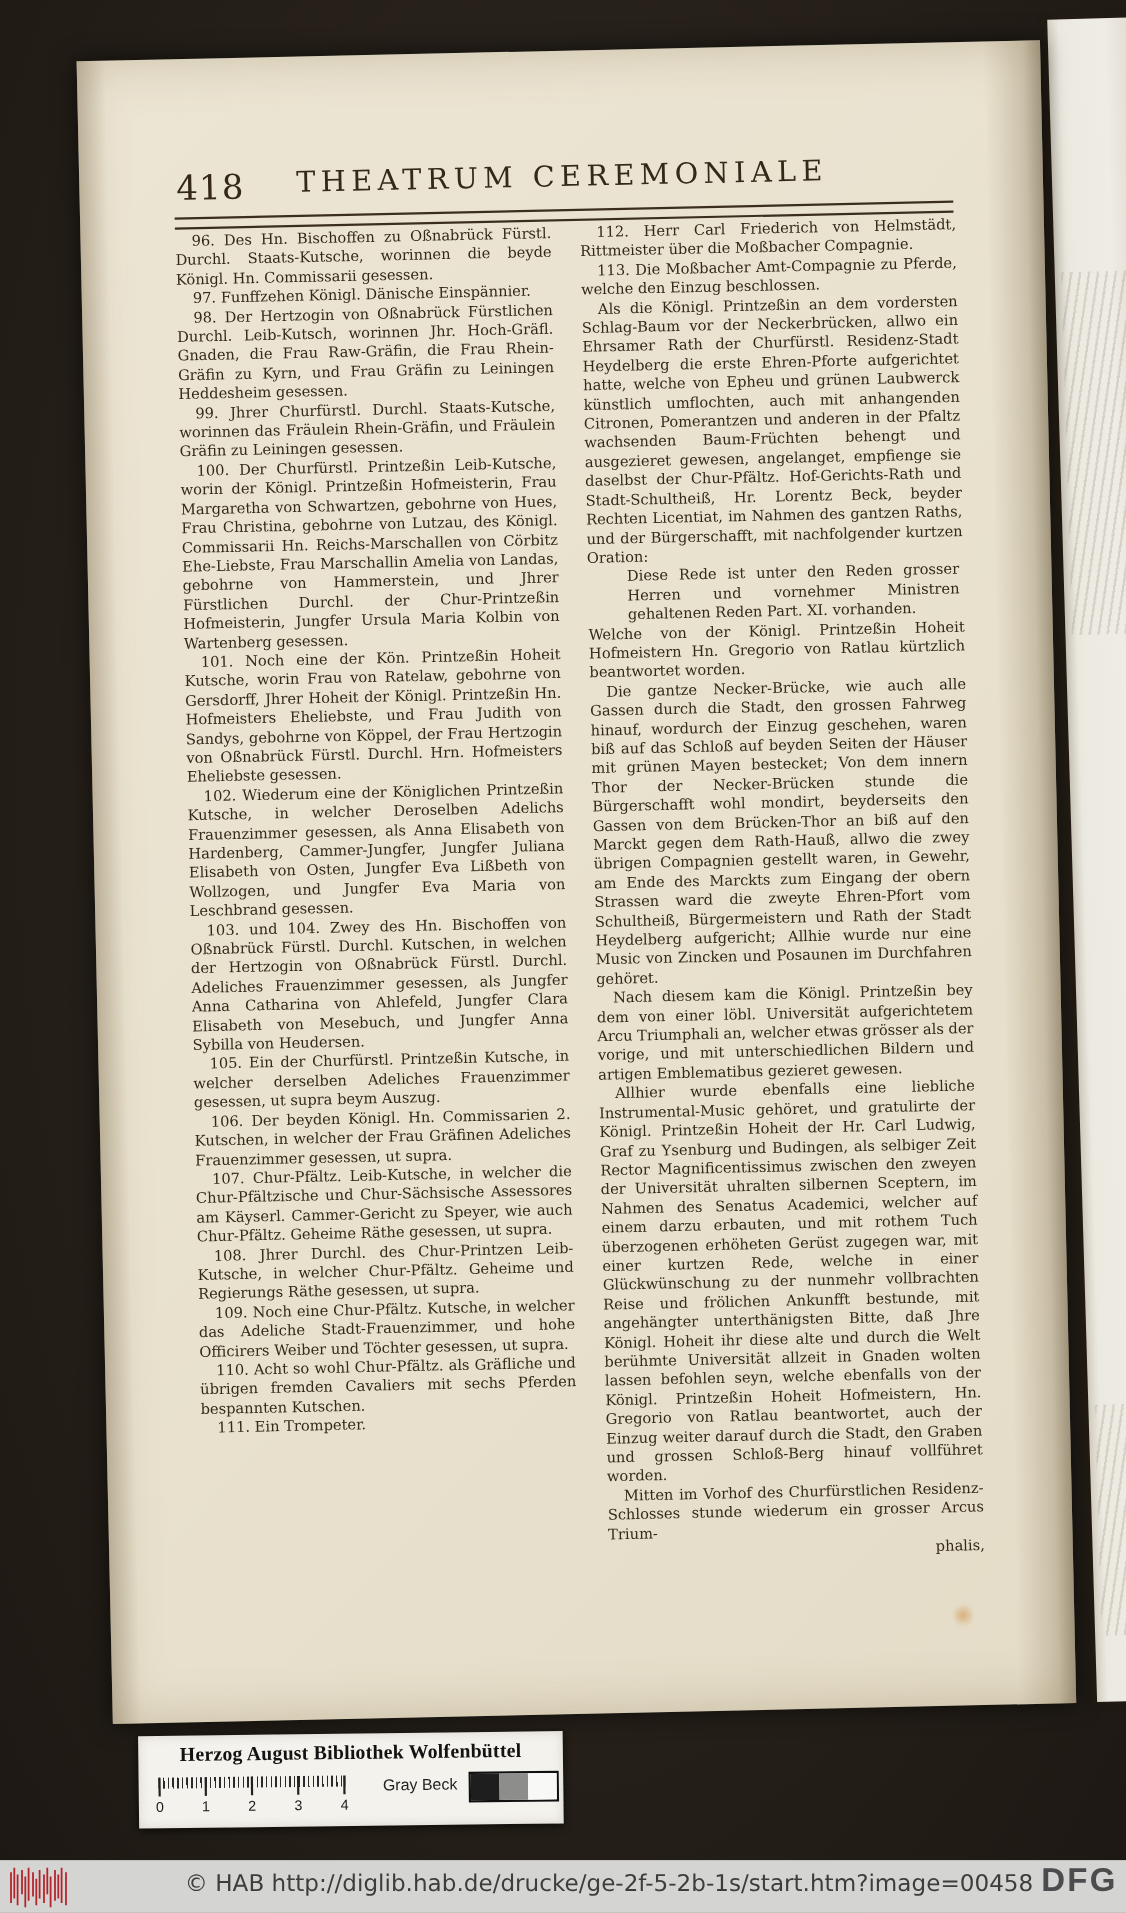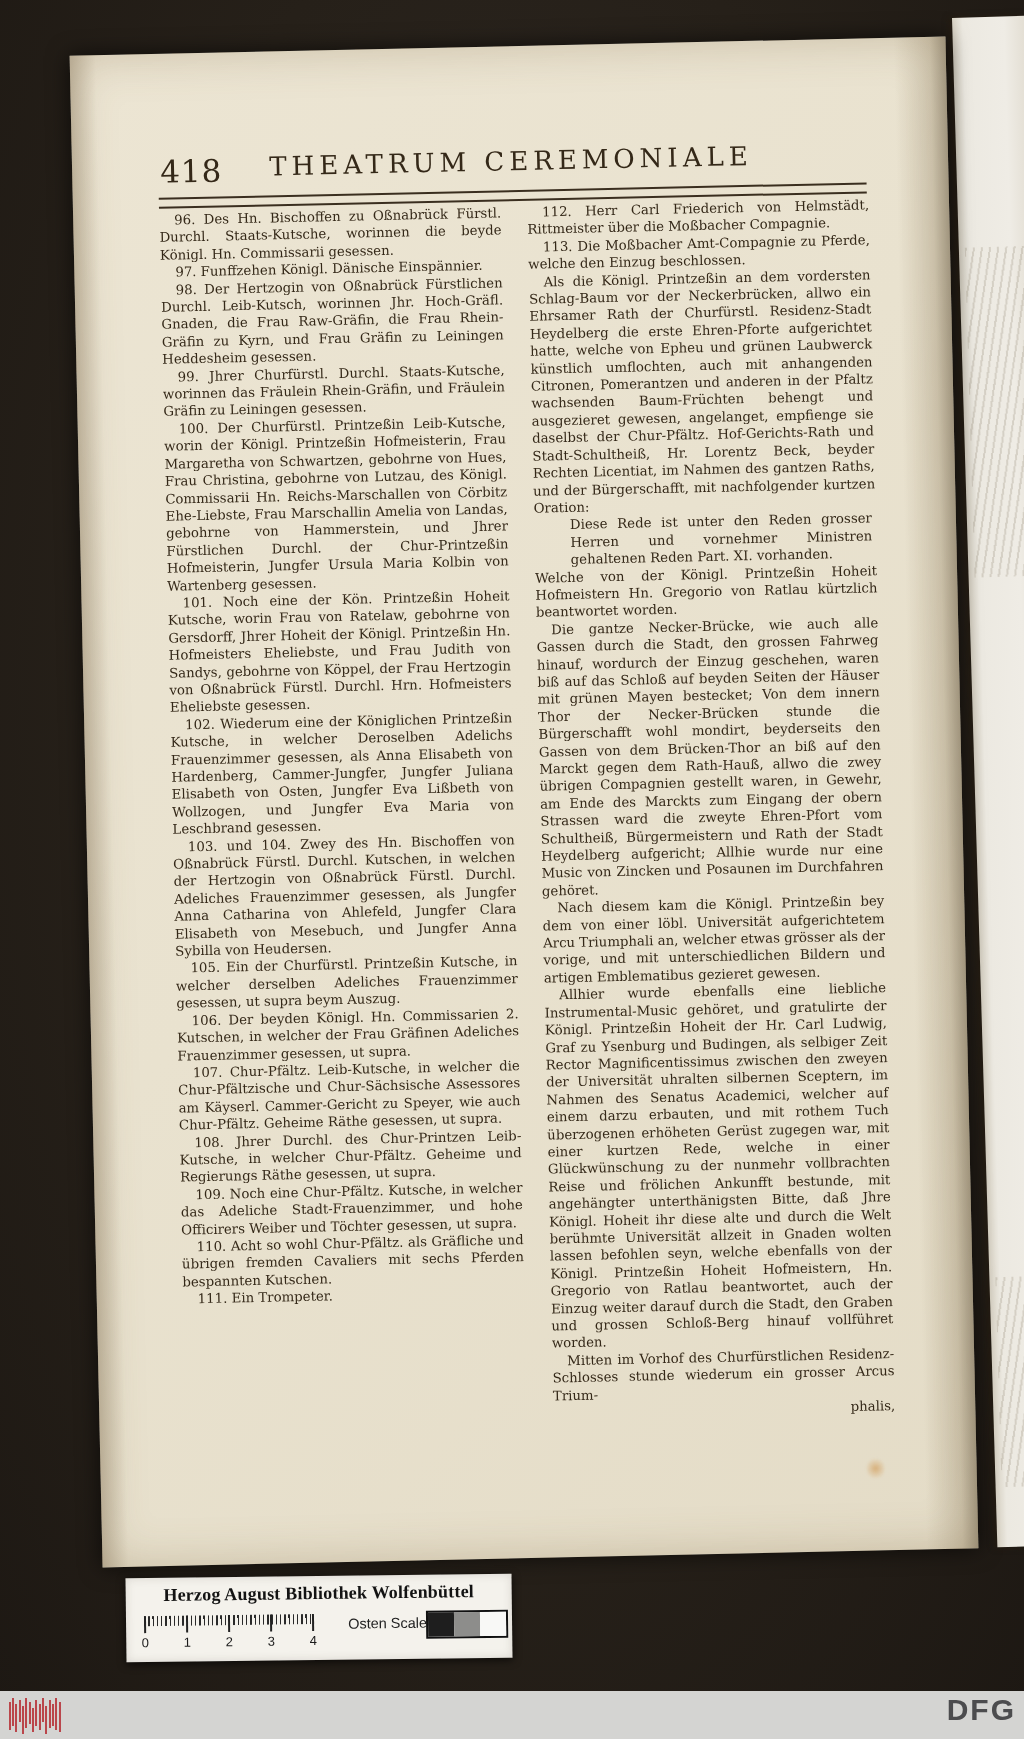--- a/index.html
+++ b/index.html
@@ -168,21 +168,21 @@
     <div class="tick-long" style="left:42px;"></div>
     <div class="tick-long" style="left:84px;"></div>
     <div class="tick-long" style="left:126px;"></div>
     <div class="tick-long" style="left:168px;"></div>
     <div class="ruler-num" style="left:1px;">0</div>
     <div class="ruler-num" style="left:43px;">1</div>
     <div class="ruler-num" style="left:85px;">2</div>
     <div class="ruler-num" style="left:127px;">3</div>
     <div class="ruler-num" style="left:169px;">4</div>
   </div>
-  <div class="grayscale-label">Osten Scale</div>
+  <div class="grayscale-label">Gray Beck</div>
   <div class="grayscale-box">
     <div class="patch black"></div>
     <div class="patch gray"></div>
     <div class="patch white"></div>
   </div>
 </div>
 
 <div class="footer-bar">
   <svg class="barcode" width="56" height="38" viewBox="0 0 56 38">
     <g stroke="#b4232a" stroke-width="1.6">
@@ -197,14 +197,15 @@
       <line x1="28" y1="4" x2="28" y2="30"></line>
       <line x1="32" y1="8" x2="32" y2="34"></line>
       <line x1="35" y1="2" x2="35" y2="26"></line>
       <line x1="38" y1="10" x2="38" y2="38"></line>
       <line x1="42" y1="4" x2="42" y2="32"></line>
       <line x1="45" y1="8" x2="45" y2="30"></line>
       <line x1="48" y1="2" x2="48" y2="34"></line>
       <line x1="52" y1="6" x2="52" y2="36"></line>
     </g>
   </svg>
+  <div class="copyright">© HAB http://diglib.hab.de/drucke/ge-2f-5-2b-1s/start.htm?image=00458</div>
   <div class="dfg-logo">DFG</div>
 </div>
 
 </body></html>

